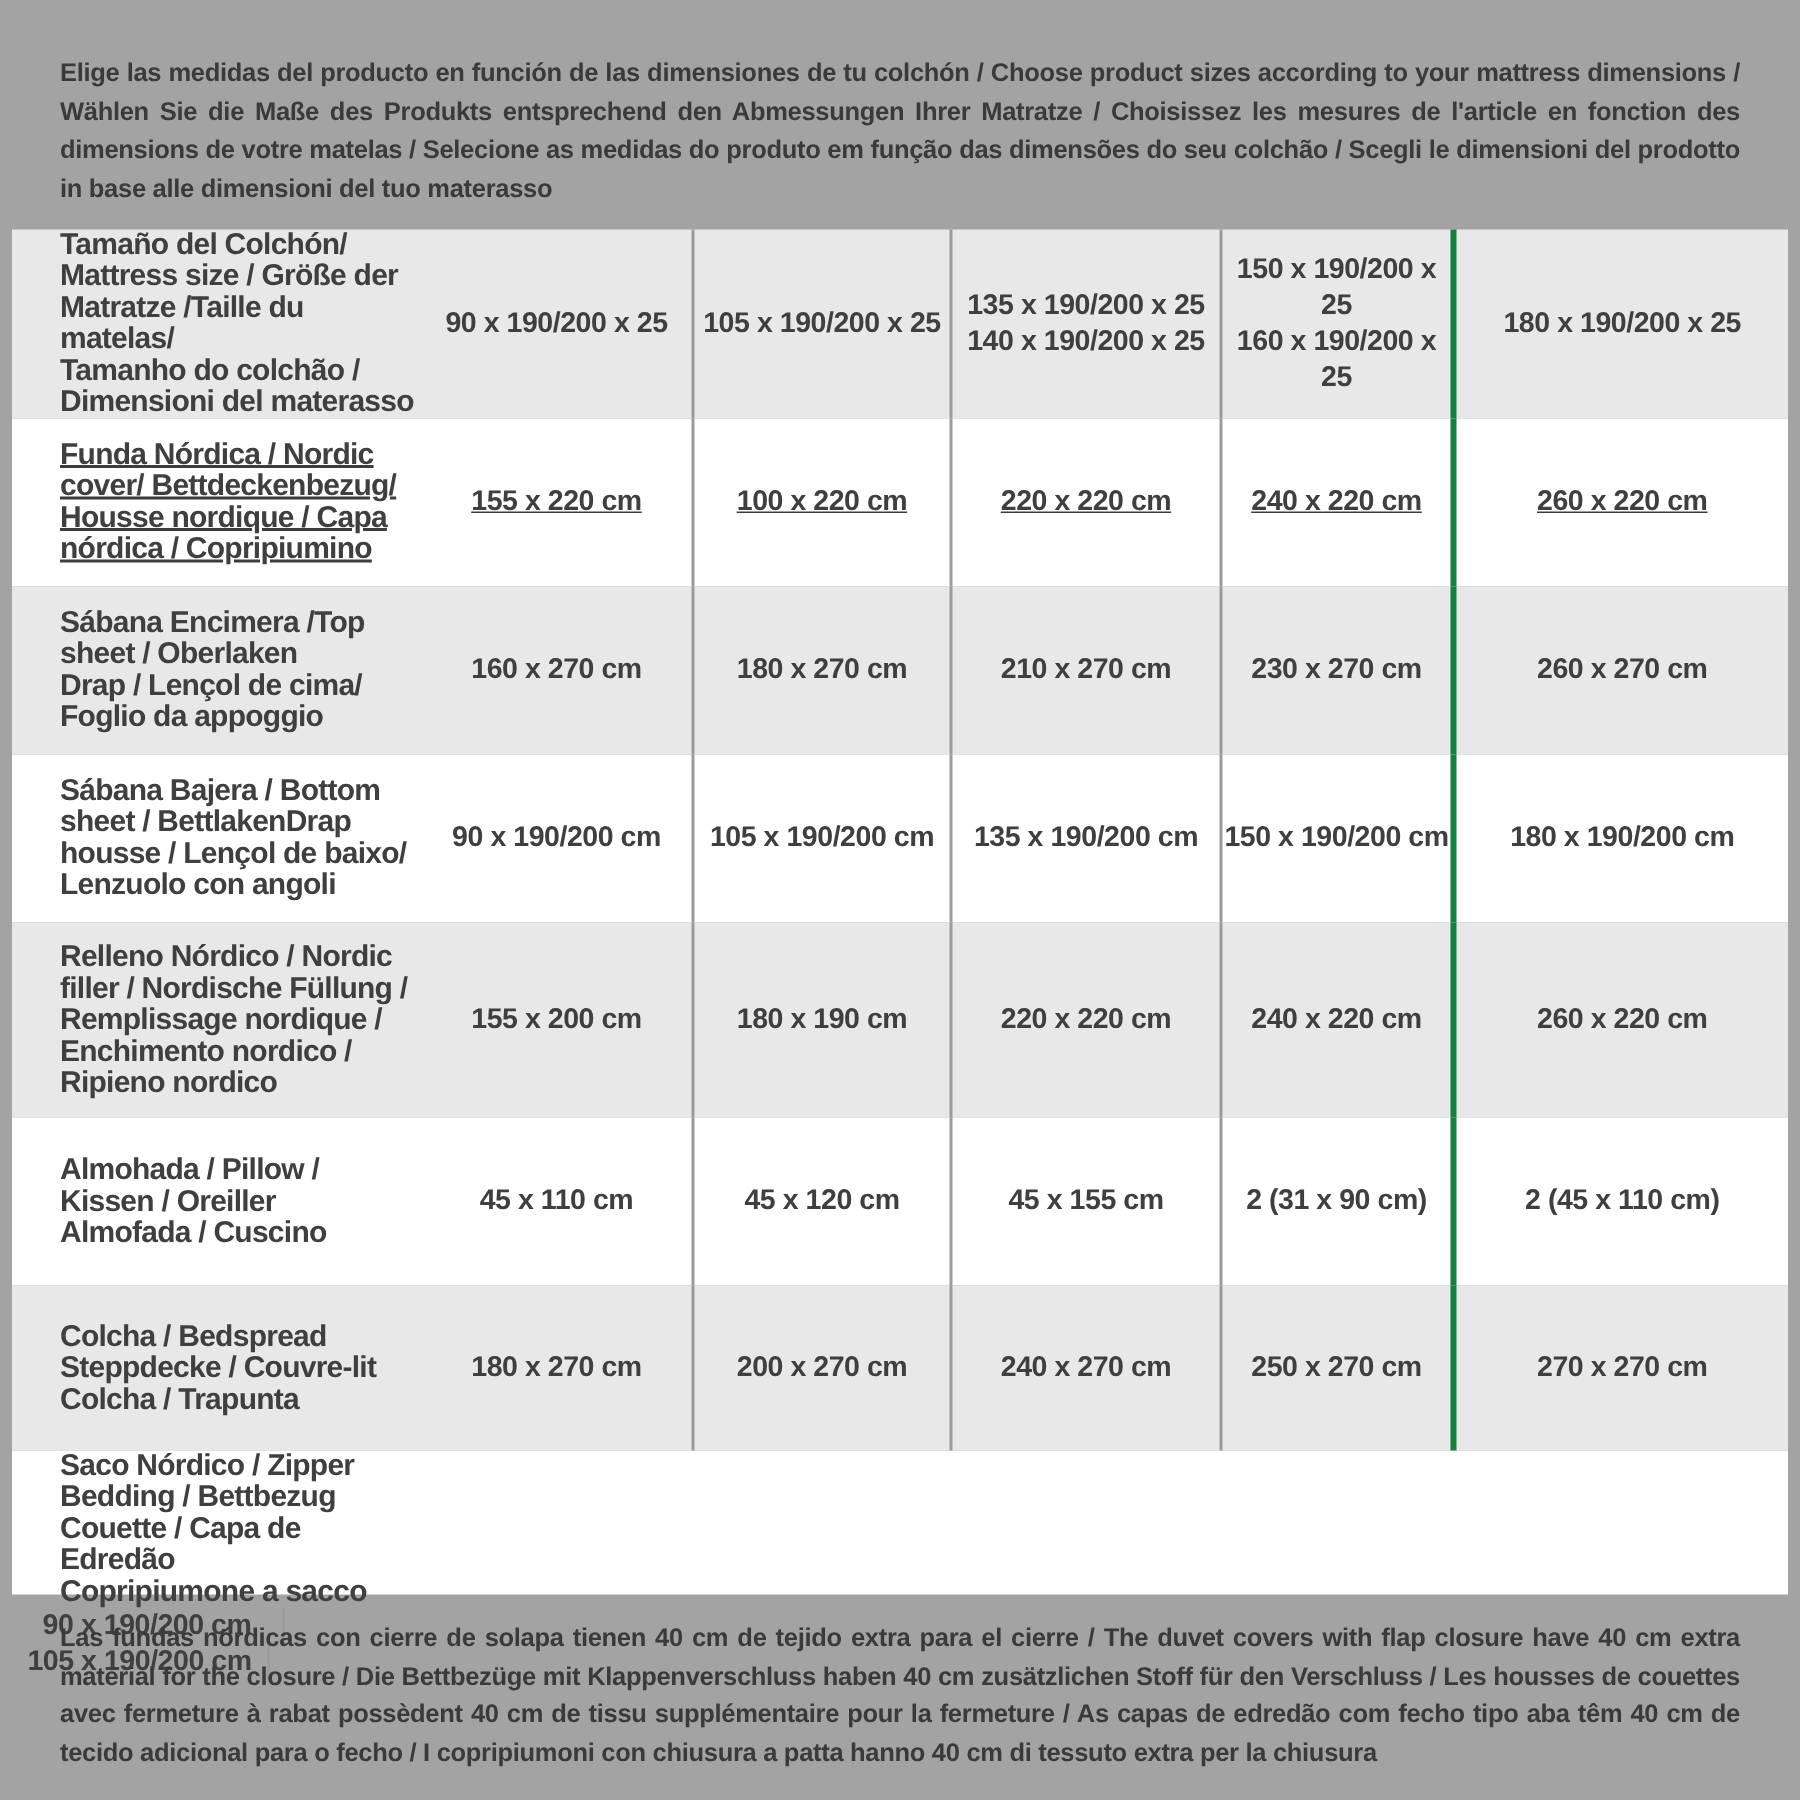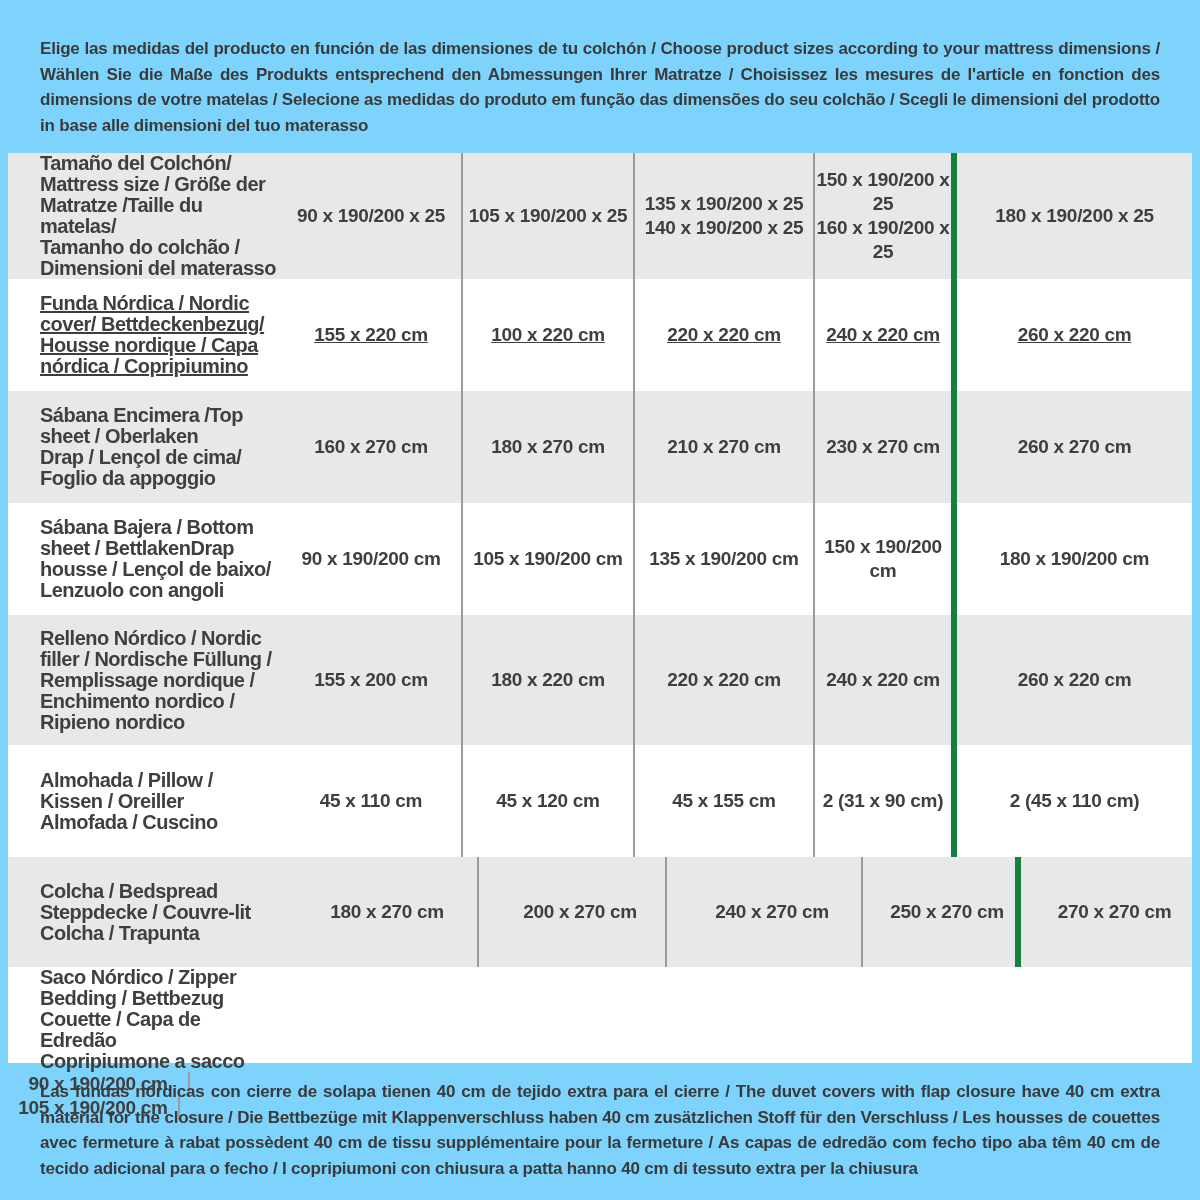--- a/index.html
+++ b/index.html
@@ -1,56 +1,56 @@
 <!DOCTYPE html>
 <html><head>
 <meta charset="utf-8">
 <style>
   html,body{margin:0;padding:0;background:#ffffff;}
   .page{
-    width:1200px;height:1200px;background:#7dd3fc;overflow:hidden;
+    width:1200px;height:1200px;background:#a3a3a3;overflow:hidden;
     font-family:"Liberation Sans",sans-serif;color:#3d3d3d;box-sizing:border-box;
   }
   .intro{
     margin:0;padding:36px 40px 0 40px;
     font-size:17px;font-weight:bold;line-height:25.5px;
     text-align:justify;letter-spacing:-0.2px;color:#3a3a3a;
   }
   .size-table{
     margin:15px 8px 0 8px;width:1184px;
   }
   .trow{display:flex;width:100%;}
   .trow:nth-child(odd){background:#e8e8e8;}
   .trow:nth-child(even){background:#ffffff;}
   .trow:nth-child(1){height:126px;}
   .trow:nth-child(2){height:112px;text-decoration:underline;}
   .trow:nth-child(3){height:112px;justify-content:space-between;}
   .trow:nth-child(4){height:112px;}
   .trow:nth-child(5){height:130px;}
   .trow:nth-child(6){height:112px;}
-  .trow:nth-child(7){height:110px;gap:16px;}
+  .trow:nth-child(7){height:110px;}
   .trow:nth-child(8){height:96px;flex-direction:column;}
   .cell{
     display:flex;align-items:center;box-sizing:border-box;
     font-weight:bold;
   }
   .c-label{
     width:273px;padding-left:32px;justify-content:flex-start;
     font-size:20px;line-height:21px;letter-spacing:-0.5px;
     white-space:pre-line;color:#3f3f3f;
   }
   .c-val{
     justify-content:center;text-align:center;
     font-size:19px;line-height:24px;letter-spacing:-0.3px;
     white-space:pre-line;color:#3f3f3f;
   }
   .c1{width:182px;border-right:2px solid #9b9b9b;}
   .c2{width:172px;border-right:2px solid #9b9b9b;}
   .c3{width:180px;border-right:2px solid #9b9b9b;}
-  .c4{width:142px;border-right:6px solid #15803d;}
+  .c4{width:156px;border-right:4px solid #15803d;}
   .c5{flex:1;}
   .footnote{
     margin:0;padding:16px 40px 0 40px;
     font-size:17px;font-weight:bold;line-height:25.5px;
     text-align:justify;letter-spacing:-0.2px;color:#3a3a3a;
   }
 </style>
 </head>
 <body>
 
@@ -105,21 +105,21 @@
         <div class="cell c-val c4">150 x 190/200 cm</div>
         <div class="cell c-val c5">180 x 190/200 cm</div>
       </div>
       <div class="trow">
         <div class="cell c-label">Relleno Nórdico / Nordic
 filler / Nordische Füllung /
 Remplissage nordique /
 Enchimento nordico /
 Ripieno nordico</div>
         <div class="cell c-val c1">155 x 200 cm</div>
-        <div class="cell c-val c2">180 x 220 cm</div>
+        <div class="cell c-val c2">180 x 190 cm</div>
         <div class="cell c-val c3">220 x 220 cm</div>
         <div class="cell c-val c4">240 x 220 cm</div>
         <div class="cell c-val c5">260 x 220 cm</div>
       </div>
       <div class="trow">
         <div class="cell c-label">Almohada  / Pillow /
 Kissen / Oreiller
 Almofada / Cuscino</div>
         <div class="cell c-val c1">45 x 110 cm</div>
         <div class="cell c-val c2">45 x 120 cm</div>

